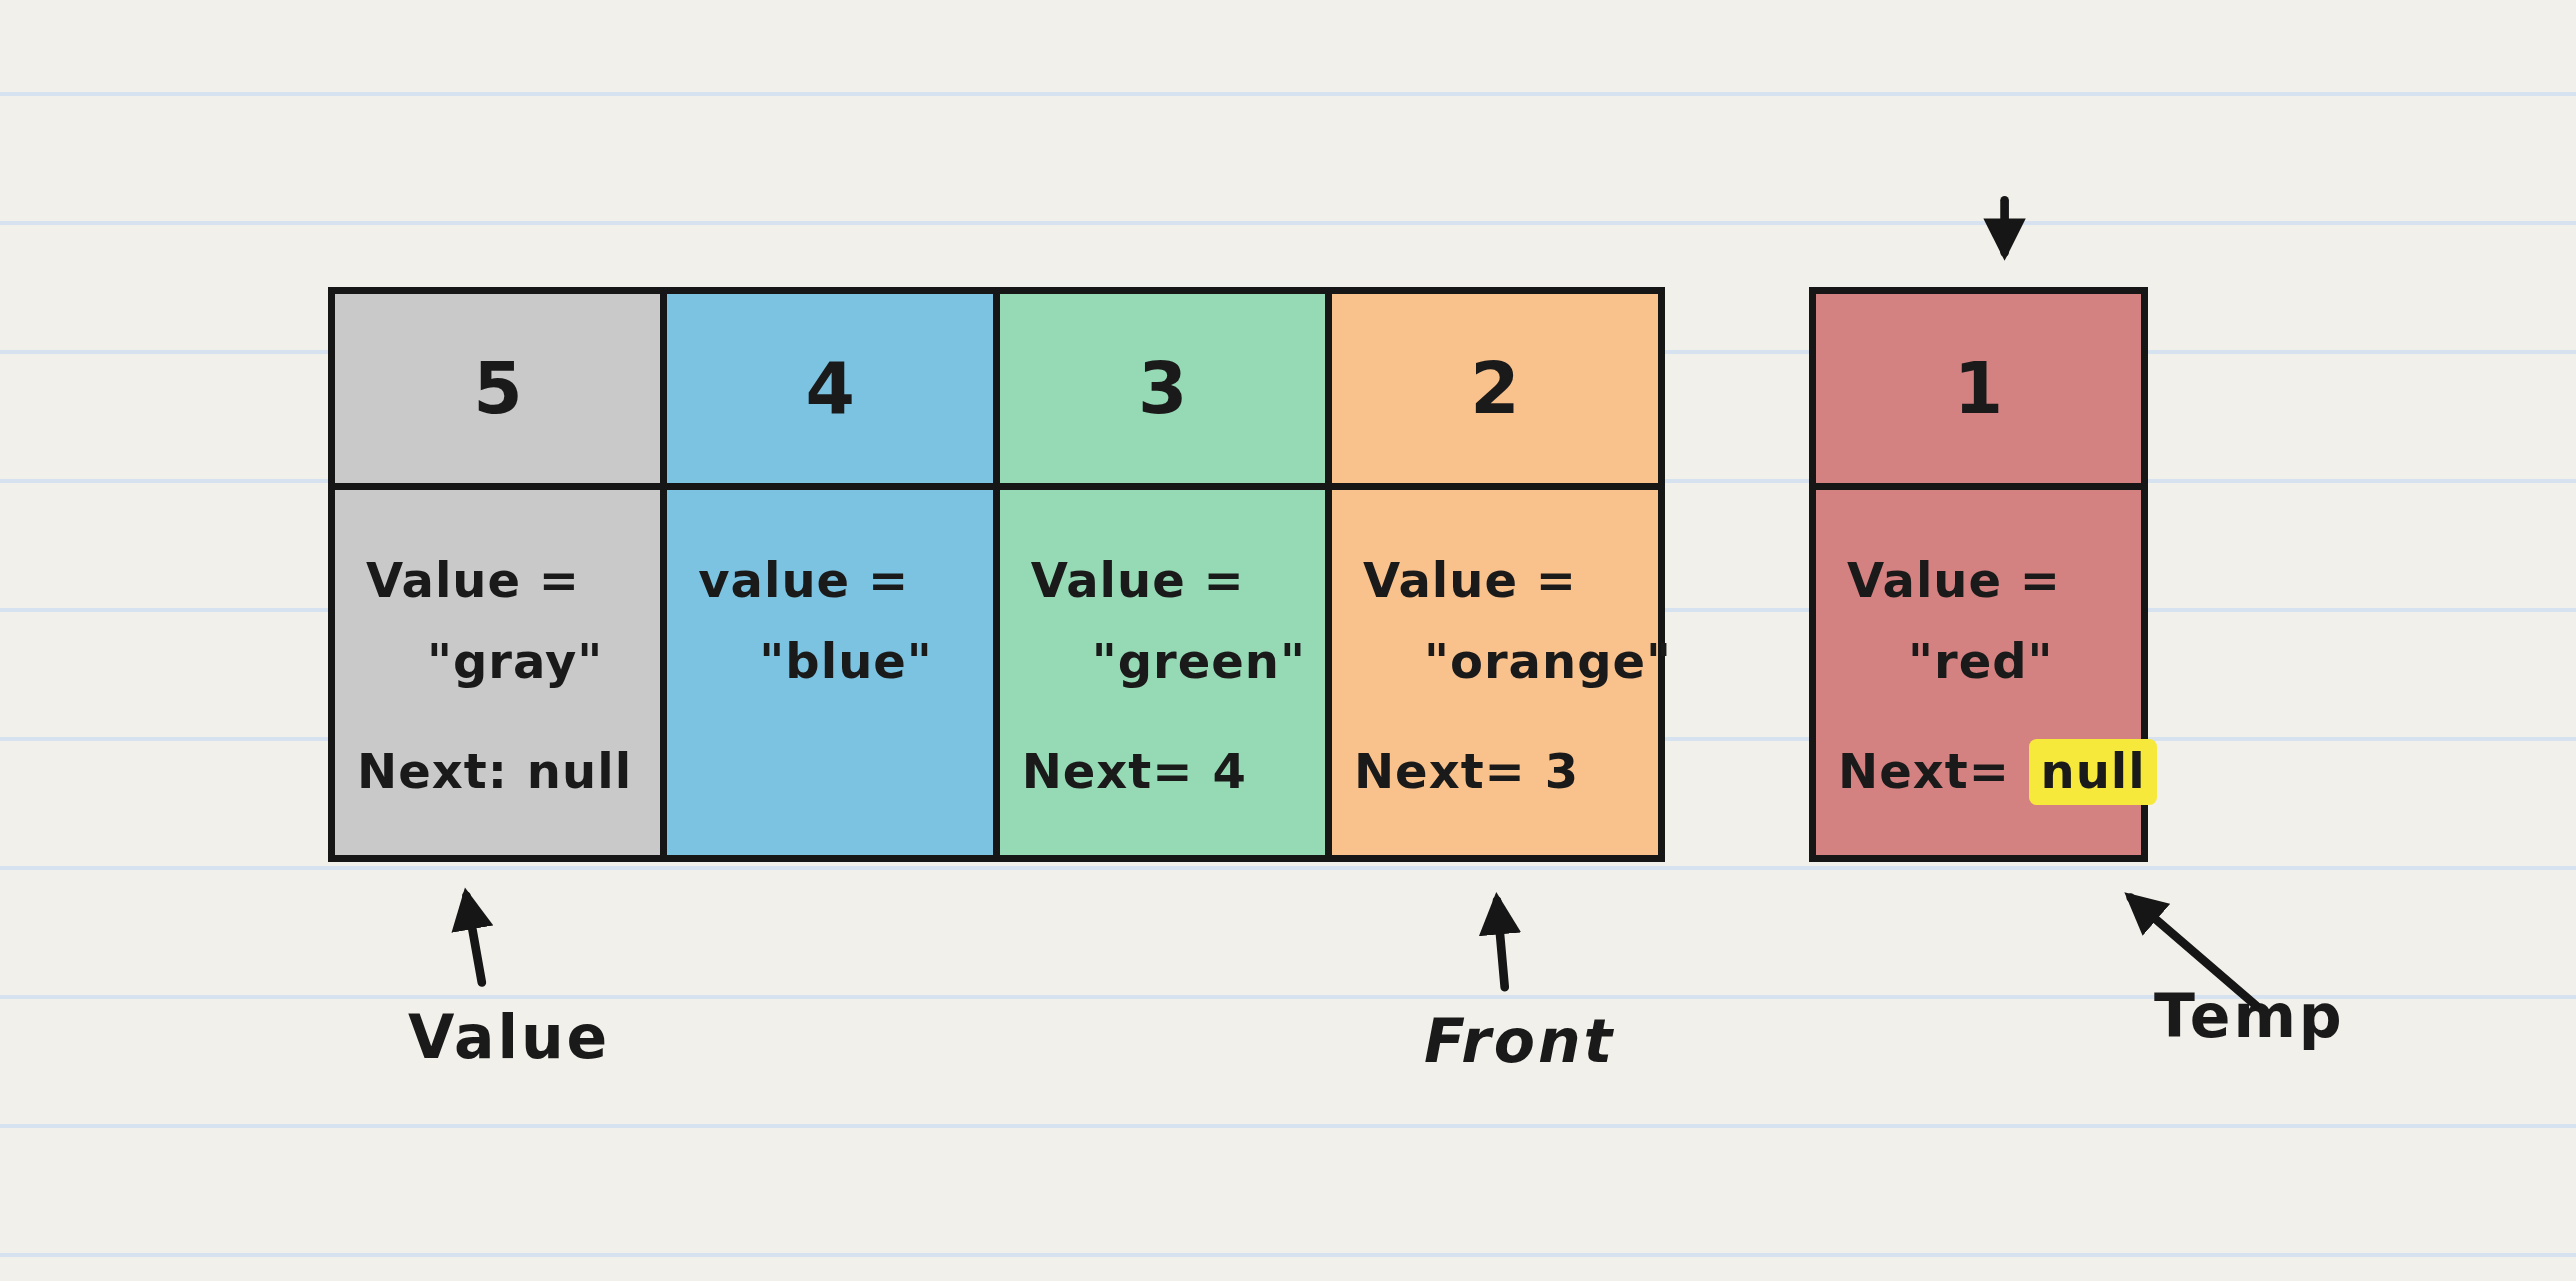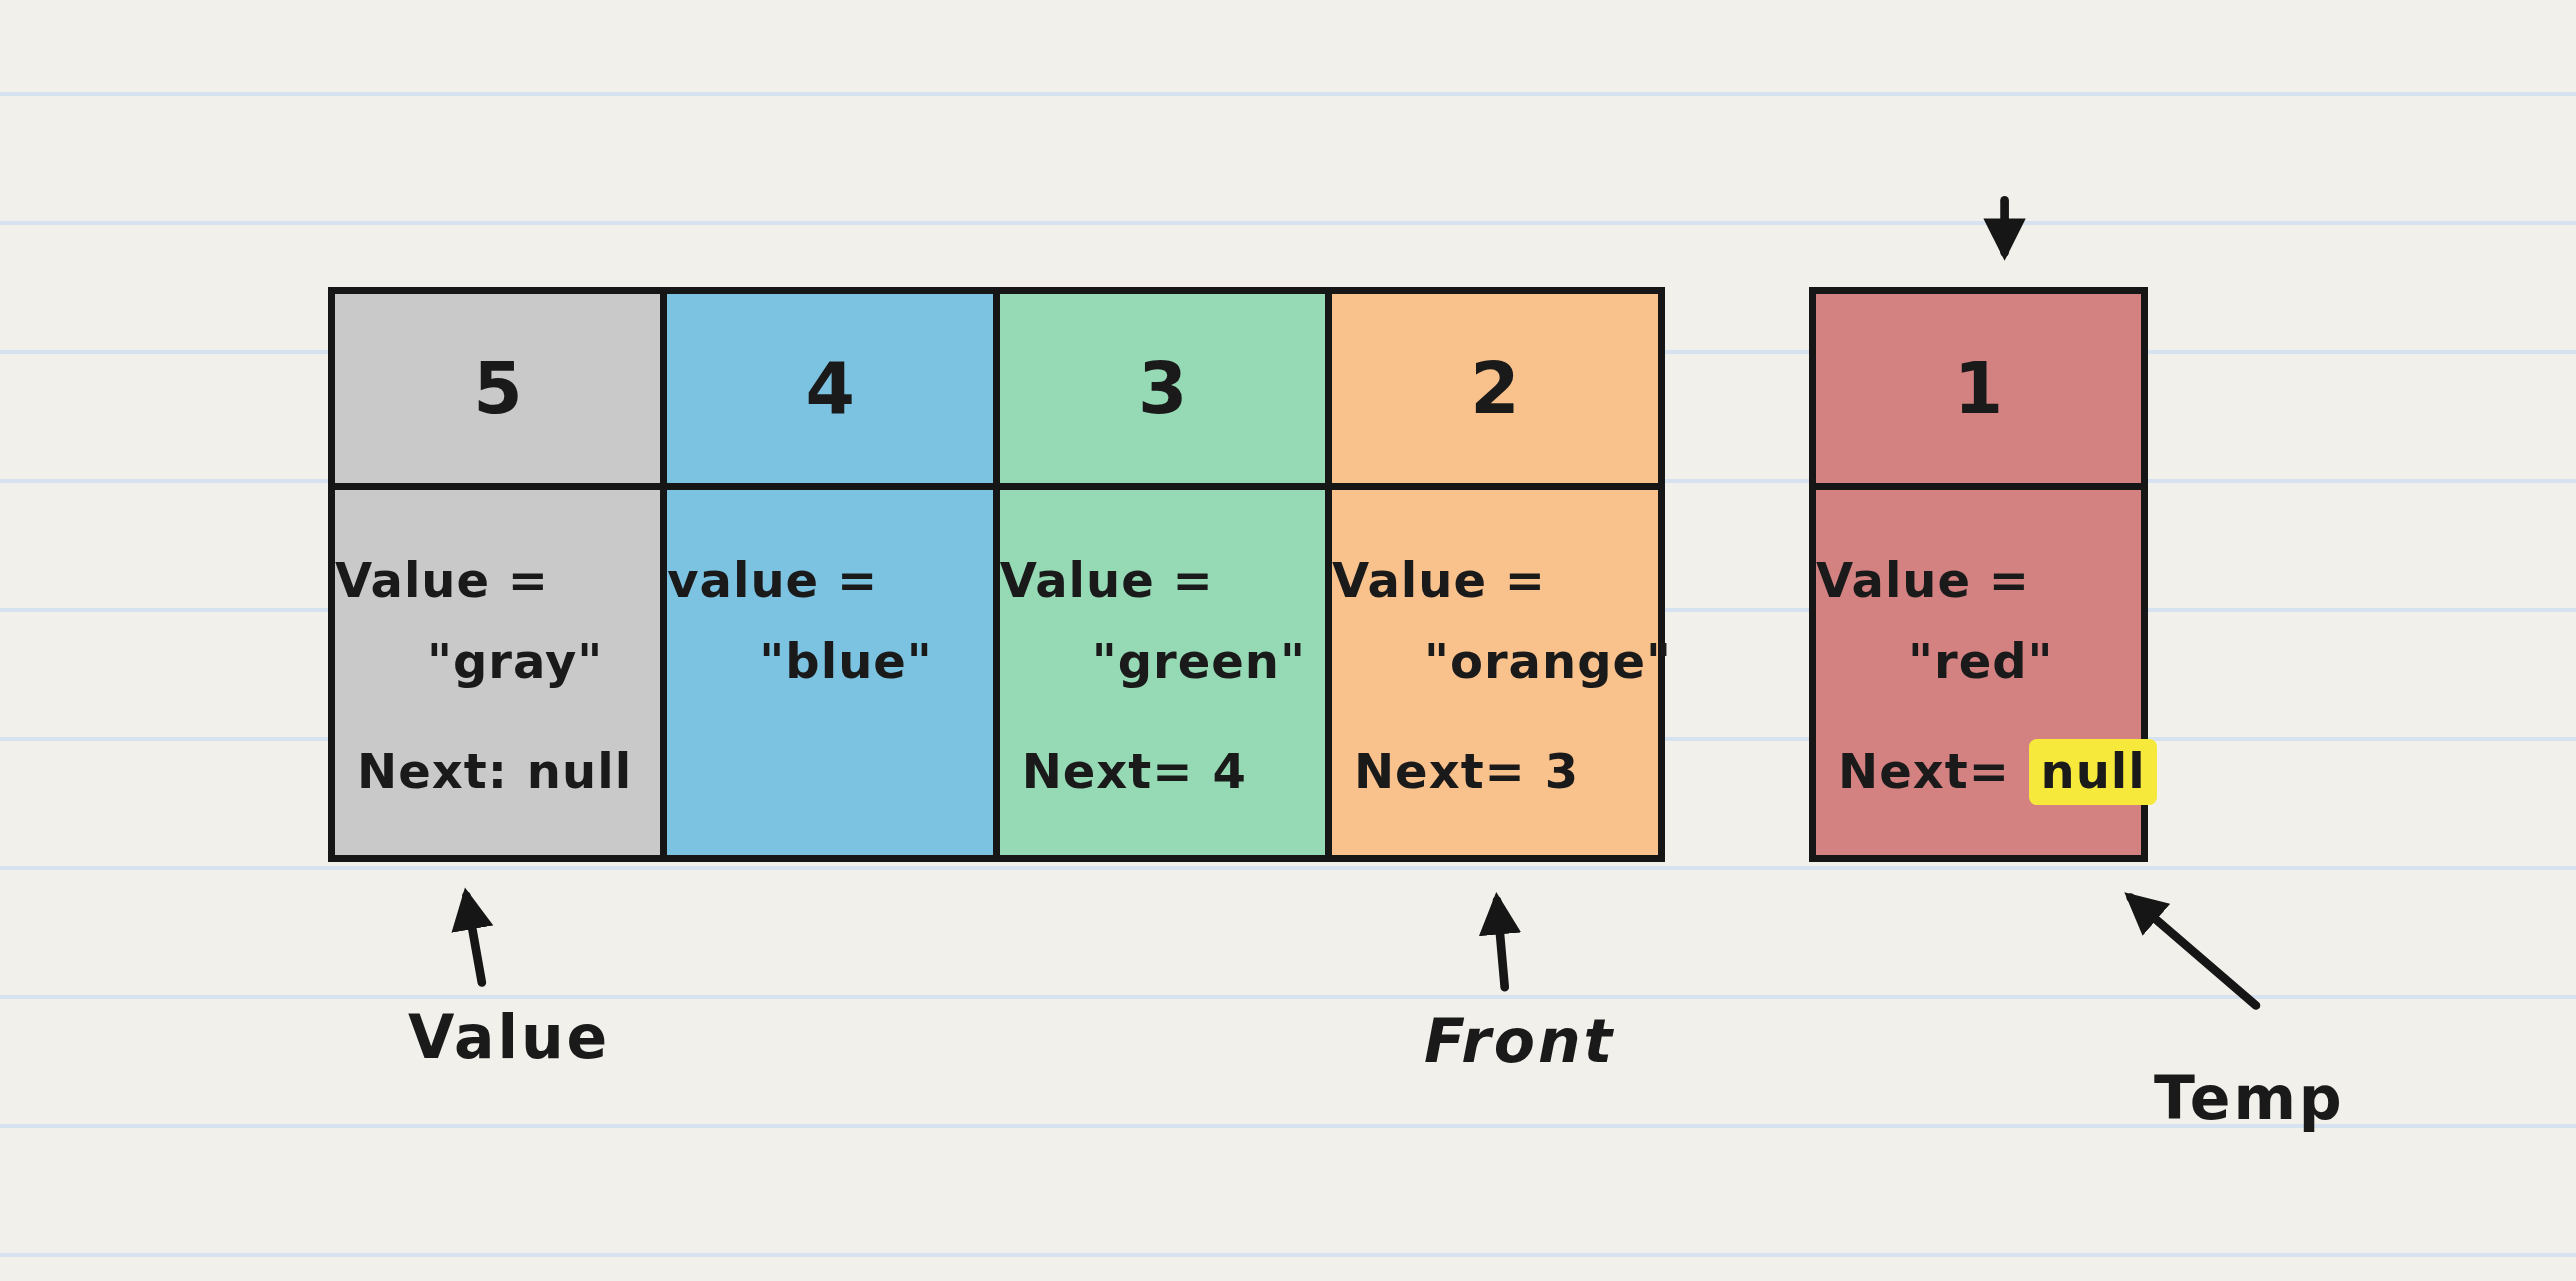--- a/index.html
+++ b/index.html
@@ -56,42 +56,42 @@
     flex: none;
   }
   .cell-body {
     flex: 1;
     padding: 50px 19px 0 0;
     font-size: 48px;
     font-weight: bold;
     letter-spacing: 1px;
   }
   .vline { line-height: 81px; white-space: nowrap; }
-  .vline.l1   { }
+  .vline.l1   { padding-left: 31px; }
   .vline.l2   { padding-left: 92px; }
   .vline.next { padding-left: 22px; margin-top: 29px; }
   .vline.next .nv { margin-left: 19px; }
   .hl {
     margin-left: 19px;
     padding: 3.9px 11.6px 5.8px;
     border-radius: 7.7px;
   }
 
   
   .anno {
     position: absolute;
     font-size: 60px;
     font-weight: bold;
     letter-spacing: 2.9px;
     white-space: nowrap;
   }
   .anno-dequeue { left: 1838px; top: 116px; width: 347px; text-align: center; }
   .anno-rear    { left: 408px;  top: 1002px; }
   .anno-front   { left: 1424px; top: 1006px; font-style: italic; }
-  .anno-temp    { left: 2154px; top: 1063px; text-align: right; }
+  .anno-temp    { left: 2154px; top: 981px; text-align: right; }
 
   .arrow-layer {
     position: absolute;
     inset: 0;
     pointer-events: none;
   }
 </style>
 </head>
 <body>
 

